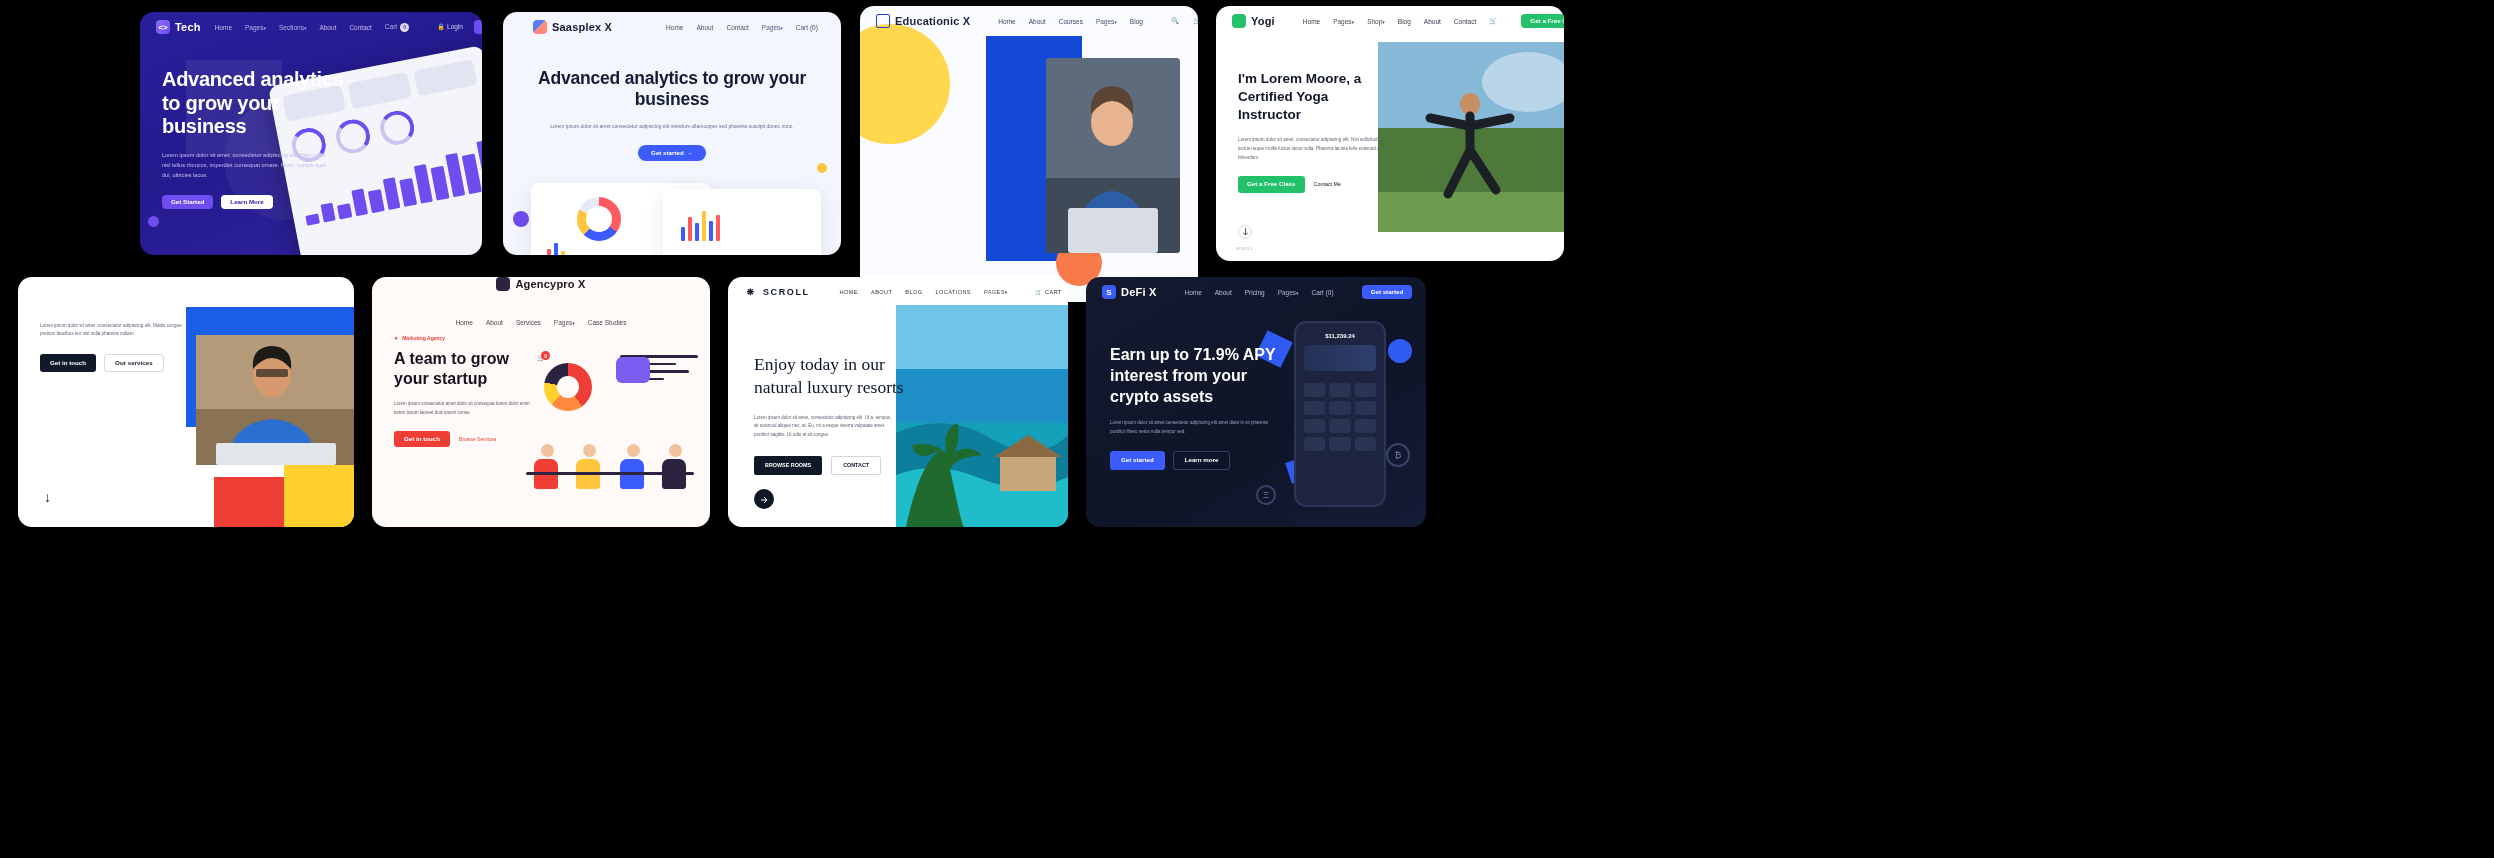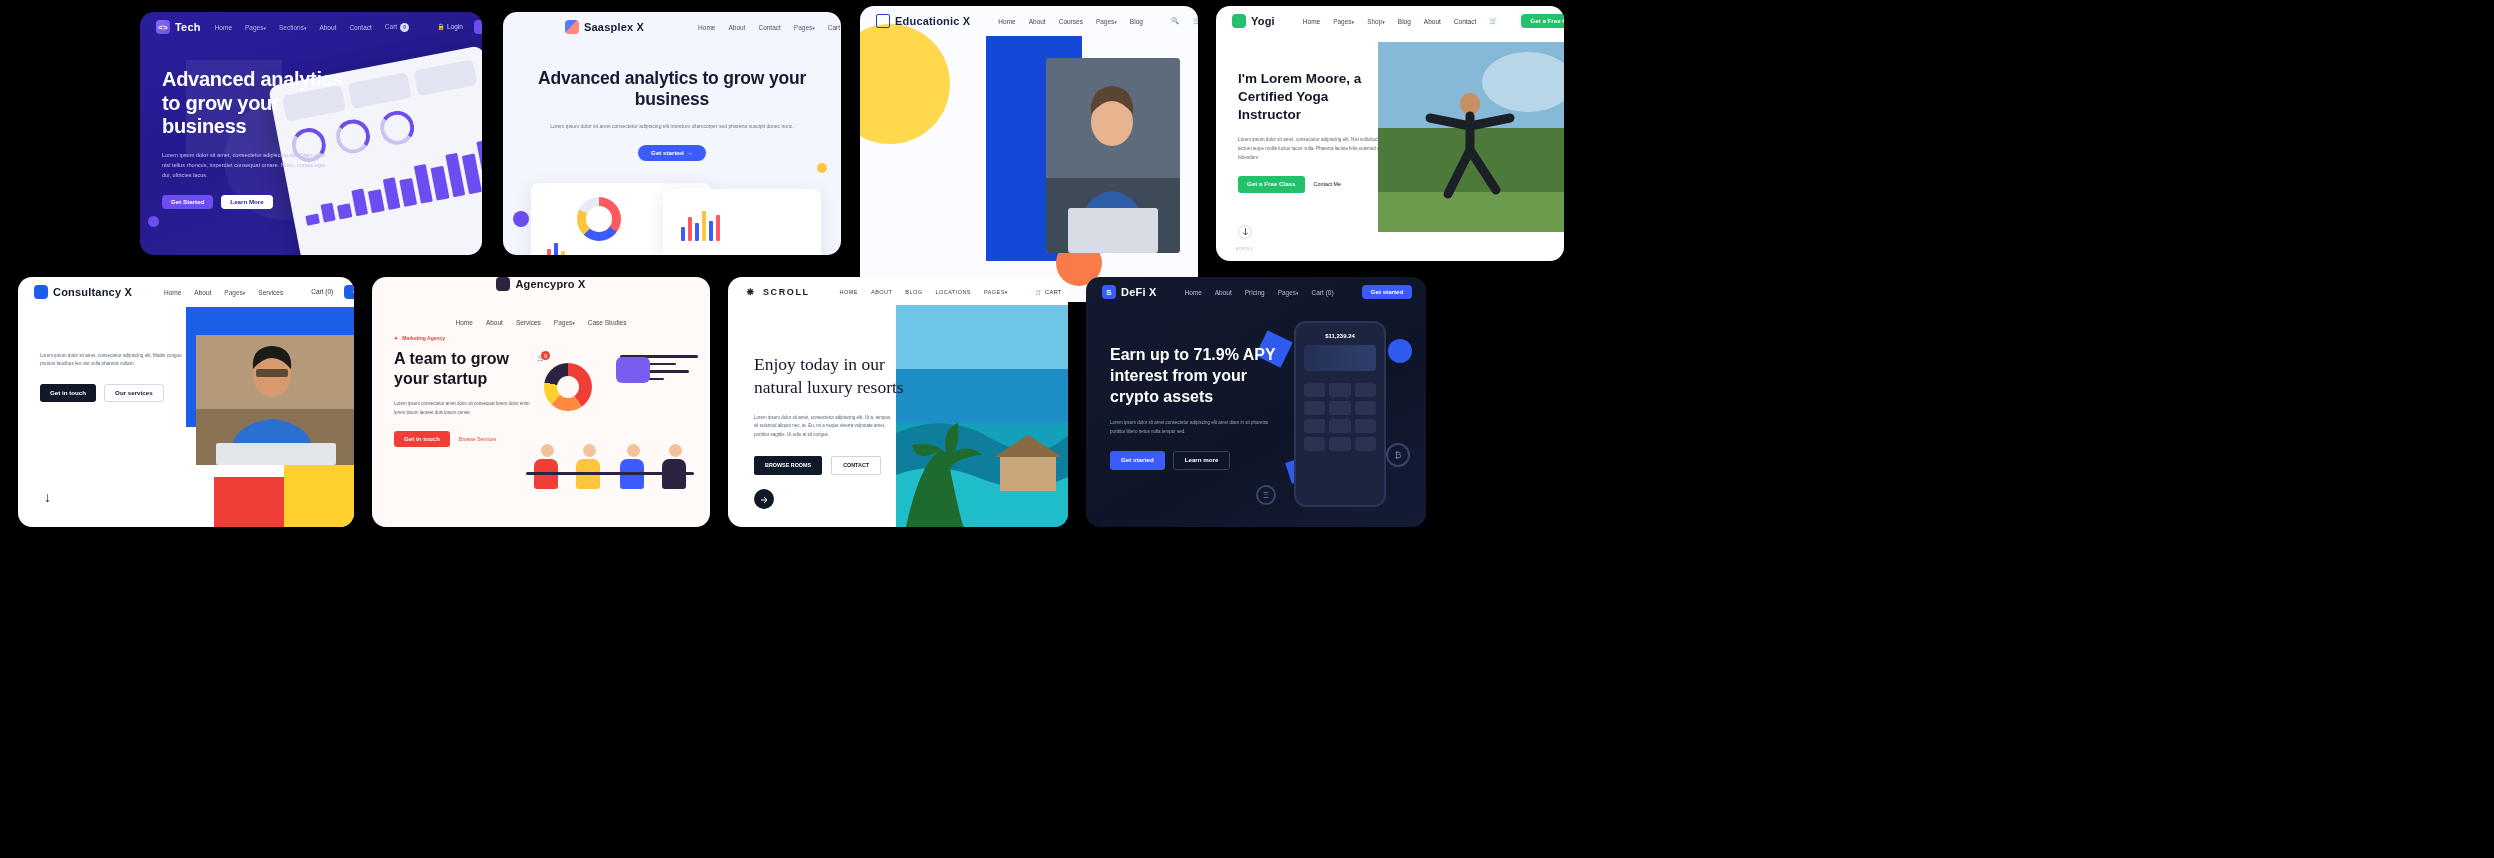--- a/index.html
+++ b/index.html
@@ -63,21 +63,21 @@
   .c1-panel .row1 { display:flex; gap:7px; padding:12px 12px 0 12px; }
   .c1-panel .kpi { flex:1; height:26px; border-radius:5px; background:#e3e4f2; }
   .c1-rings { display:flex; gap:11px; padding:10px 12px 0 12px; }
   .c1-ring { width:34px; height:34px; border-radius:50%; border:4px solid #c9c5ef; border-top-color:#6d4df0; border-right-color:#6d4df0; }
   .c1-bars { display:flex; align-items:flex-end; gap:4px; height:62px; padding:8px 12px 0 12px; }
   .c1-bars i { flex:1; background:#6d4df0; border-radius:1.5px; display:block; }
   .c1-dot { position:absolute; left:8px; bottom:28px; width:11px; height:11px; border-radius:50%; background:#6d4df0; }
 
   
   #card2 { left: 503px; top: 12px; width: 338px; height: 243px; background:#f4f6fd; }
-  #card2 .nav { color:#3d4266;margin-left:32px; }
+  #card2 .nav { color:#3d4266; }
   #card2 .brand { color:#141b34; }
   #card2 h1 { text-align:center; color:#141b34; font-size:17.5px; line-height:1.22; font-weight:bold; margin-top:26px; letter-spacing:-.2px;}
   #card2 .sub { text-align:center; color:#6b7190; font-size:5px; line-height:1.9; margin-top:11px; }
   #card2 .ctawrap { display:flex; justify-content:center; margin-top:14px; }
   #card2 .ctawrap .btn { background:#3b5bfd; color:#fff; padding:5px 13px; }
   .c2-art { position:absolute; left:0; right:0; bottom:-6px; height:92px; }
   .c2-sheet { position:absolute; background:#fff; border-radius:8px; box-shadow:0 6px 20px rgba(30,40,90,.1); }
   .c2-s1 { left:28px; bottom:-14px; width:180px; height:92px; }
   .c2-s2 { left:160px; bottom:-20px; width:158px; height:92px; }
   .c2-bars { position:absolute; display:flex; align-items:flex-end; gap:3px; }
@@ -372,37 +372,20 @@
         <rect y="86" width="186" height="104" fill="#4d7a3a"></rect>
         <rect y="150" width="186" height="40" fill="#6d9b4e"></rect>
         <ellipse cx="150" cy="40" rx="46" ry="30" fill="#cfe3ef" opacity=".7"></ellipse>
         <ellipse cx="92" cy="62" rx="10" ry="11" fill="#c98f63"></ellipse>
         <path d="M92 74 l0 34 M92 84 l-40 -8 M92 84 l40 -8 M92 108 l-22 44 M92 108 l26 40" stroke="#1b1f26" stroke-width="9" fill="none" stroke-linecap="round"></path>
       </svg>
     </div>
   </div>
 
   <div class="card" id="card5">
-    <div class="nav" style="position:relative;z-index:6;">
-      <div class="brand">
-        <span class="brand-mark" style="background:#1b5fe8;"></span>
-        <span>Consultancy X</span>
-      </div>
-      <div class="navlinks" style="margin-left:18px;">
-        <span>Home</span>
-        <span>About</span>
-        <span><span>Pages</span><span class="caret">▾</span></span>
-        <span>Services</span>
-      </div>
-      <div class="spacer"></div>
-      <div class="navright">
-        <span>Cart (0)</span>
-        <span class="btn" style="background:#1b5fe8;color:#fff;">Get in touch</span>
-      </div>
-    </div>
     <div class="c5-blue"></div>
     <div class="c5-red"></div>
     <div class="c5-yellow"></div>
     <div class="c5-photo">
       <svg class="ph-img" viewBox="0 0 160 130" preserveAspectRatio="none">
         <rect width="160" height="130" fill="#b49a78"></rect>
         <rect y="74" width="160" height="56" fill="#8a7355"></rect>
         <ellipse cx="76" cy="40" rx="19" ry="22" fill="#d79a6e"></ellipse>
         <path d="M57 34 q19 -22 38 0 q2 -22 -19 -23 q-21 1 -19 23z" fill="#1d1b18"></path>
         <rect x="60" y="34" width="32" height="8" rx="2" fill="#1d1b18" opacity=".65"></rect>

